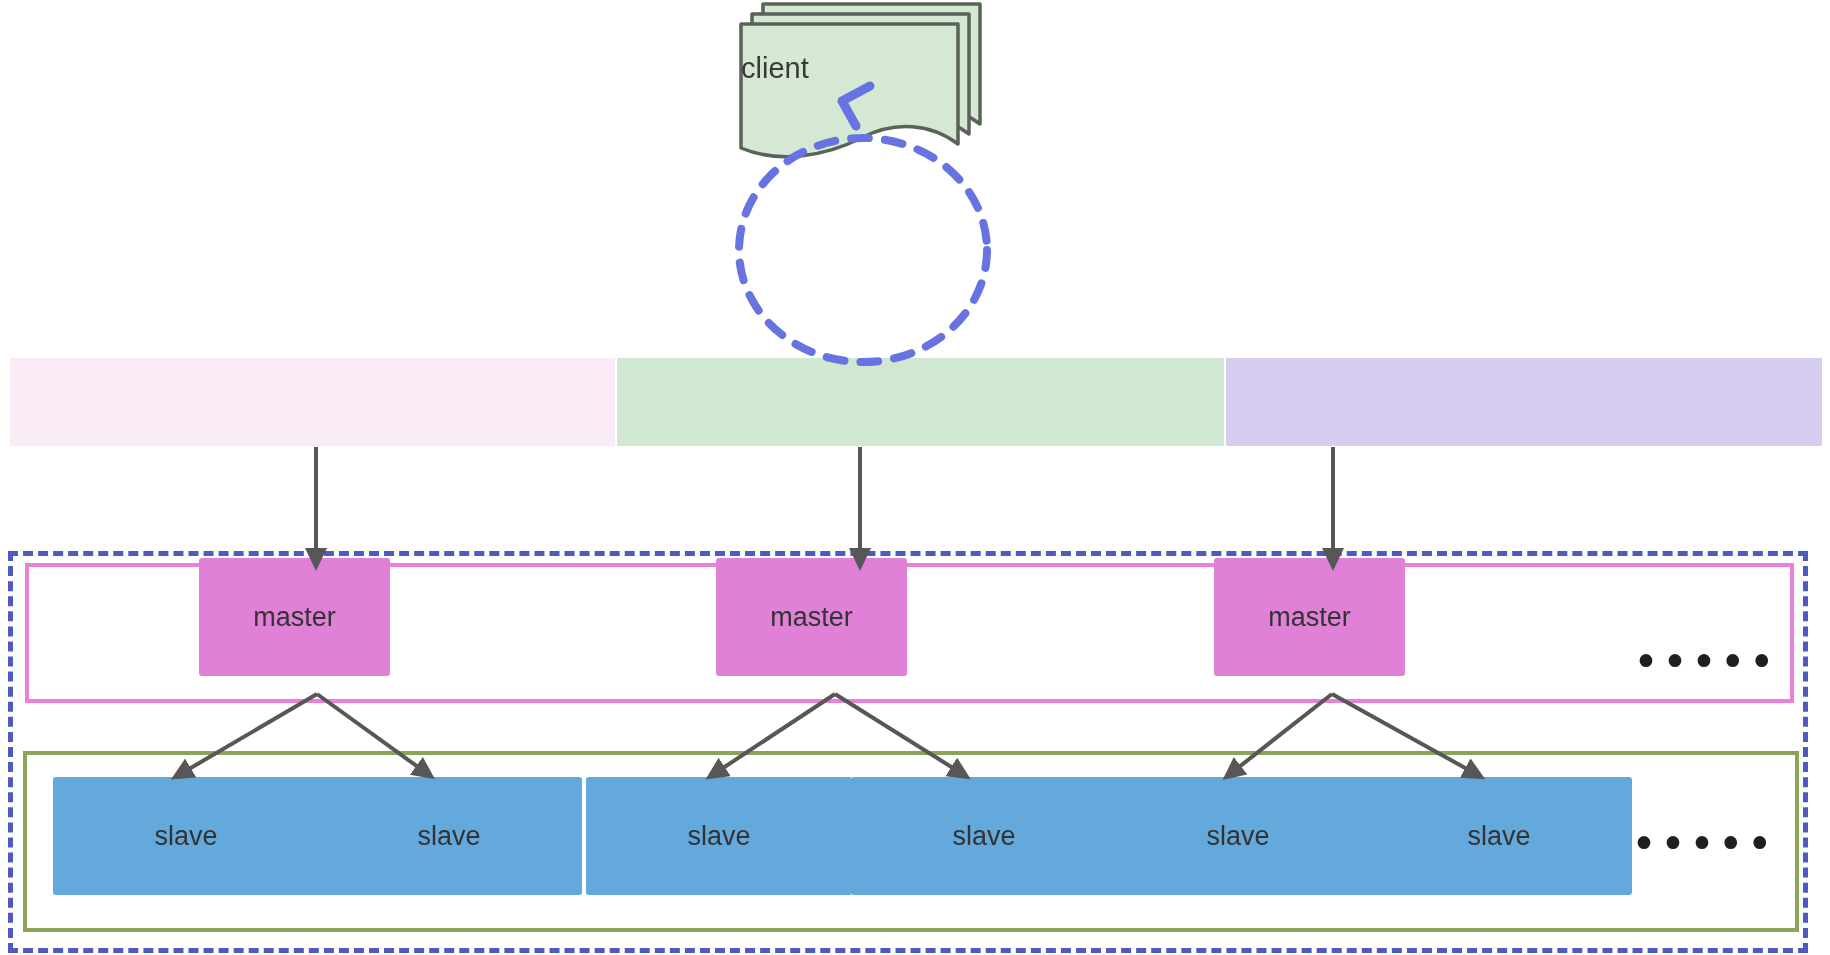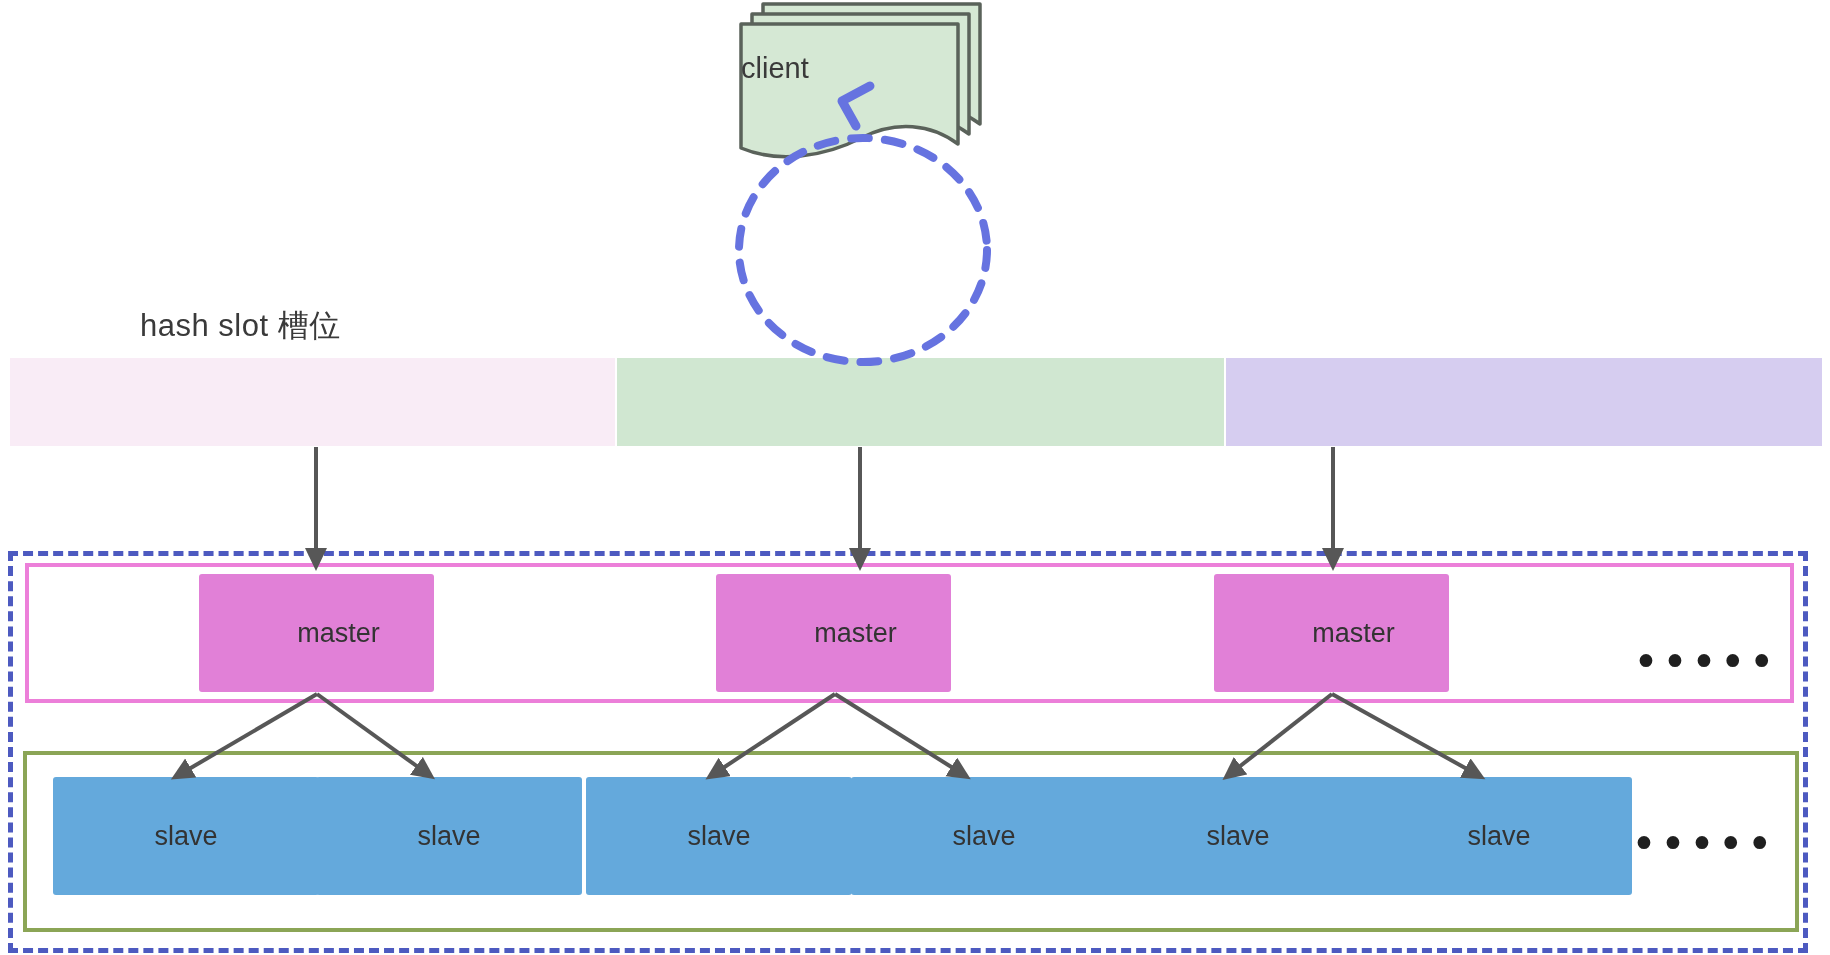--- a/index.html
+++ b/index.html
@@ -32,21 +32,21 @@
   }
   #slave-group{
     left:23px;top:751px;width:1768px;height:173px;
     border:4px solid var(--slave-group-border);background:#ffffff;z-index:2;
   }
   
   .node{
     position:absolute;display:flex;align-items:center;justify-content:center;
     font-size:27px;color:#333333;border-radius:3px;z-index:3;
   }
-  .master-node{width:191px;height:118px;top:574px;background:var(--master-fill);padding-left:44px;}
+  .master-node{width:191px;height:118px;top:558px;background:var(--master-fill);}
   #master-1{left:199px;} #master-2{left:716px;} #master-3{left:1214px;}
   .slave-node{width:266px;height:118px;top:777px;background:var(--slave-fill);}
   #slave-1{left:53px;} #slave-2{left:316px;} #slave-3{left:586px;}
   #slave-4{left:851px;} #slave-5{left:1105px;} #slave-6{left:1366px;}
   
   .dots{
     position:absolute;font-size:44px;letter-spacing:3px;color:var(--dots);
     font-family:"DejaVu Sans",sans-serif;z-index:3;line-height:1;
   }
   #dots-masters{left:1633px;top:640px;}
@@ -79,21 +79,20 @@
 
   <div id="slave-group" class="abs"></div>
   <div id="slave-1" class="node slave-node">slave</div>
   <div id="slave-2" class="node slave-node">slave</div>
   <div id="slave-3" class="node slave-node">slave</div>
   <div id="slave-4" class="node slave-node">slave</div>
   <div id="slave-5" class="node slave-node">slave</div>
   <div id="slave-6" class="node slave-node">slave</div>
   <div id="dots-slaves" class="dots">•••••</div>
 
-  <div id="hash-slot-label" class="abs">hash slot 槽位</div>
   <div id="client-label" class="abs">client</div>
 
   <svg id="diagram-svg" width="1830" height="955" viewBox="0 0 1830 955">
     <defs>
       <marker id="ah" markerUnits="userSpaceOnUse" markerWidth="26" markerHeight="24" refX="2" refY="11" orient="auto">
         <path class="arrowhead" d="M0,0 L23,11 L0,22 Z"></path>
       </marker>
     </defs>
 
     <g>

